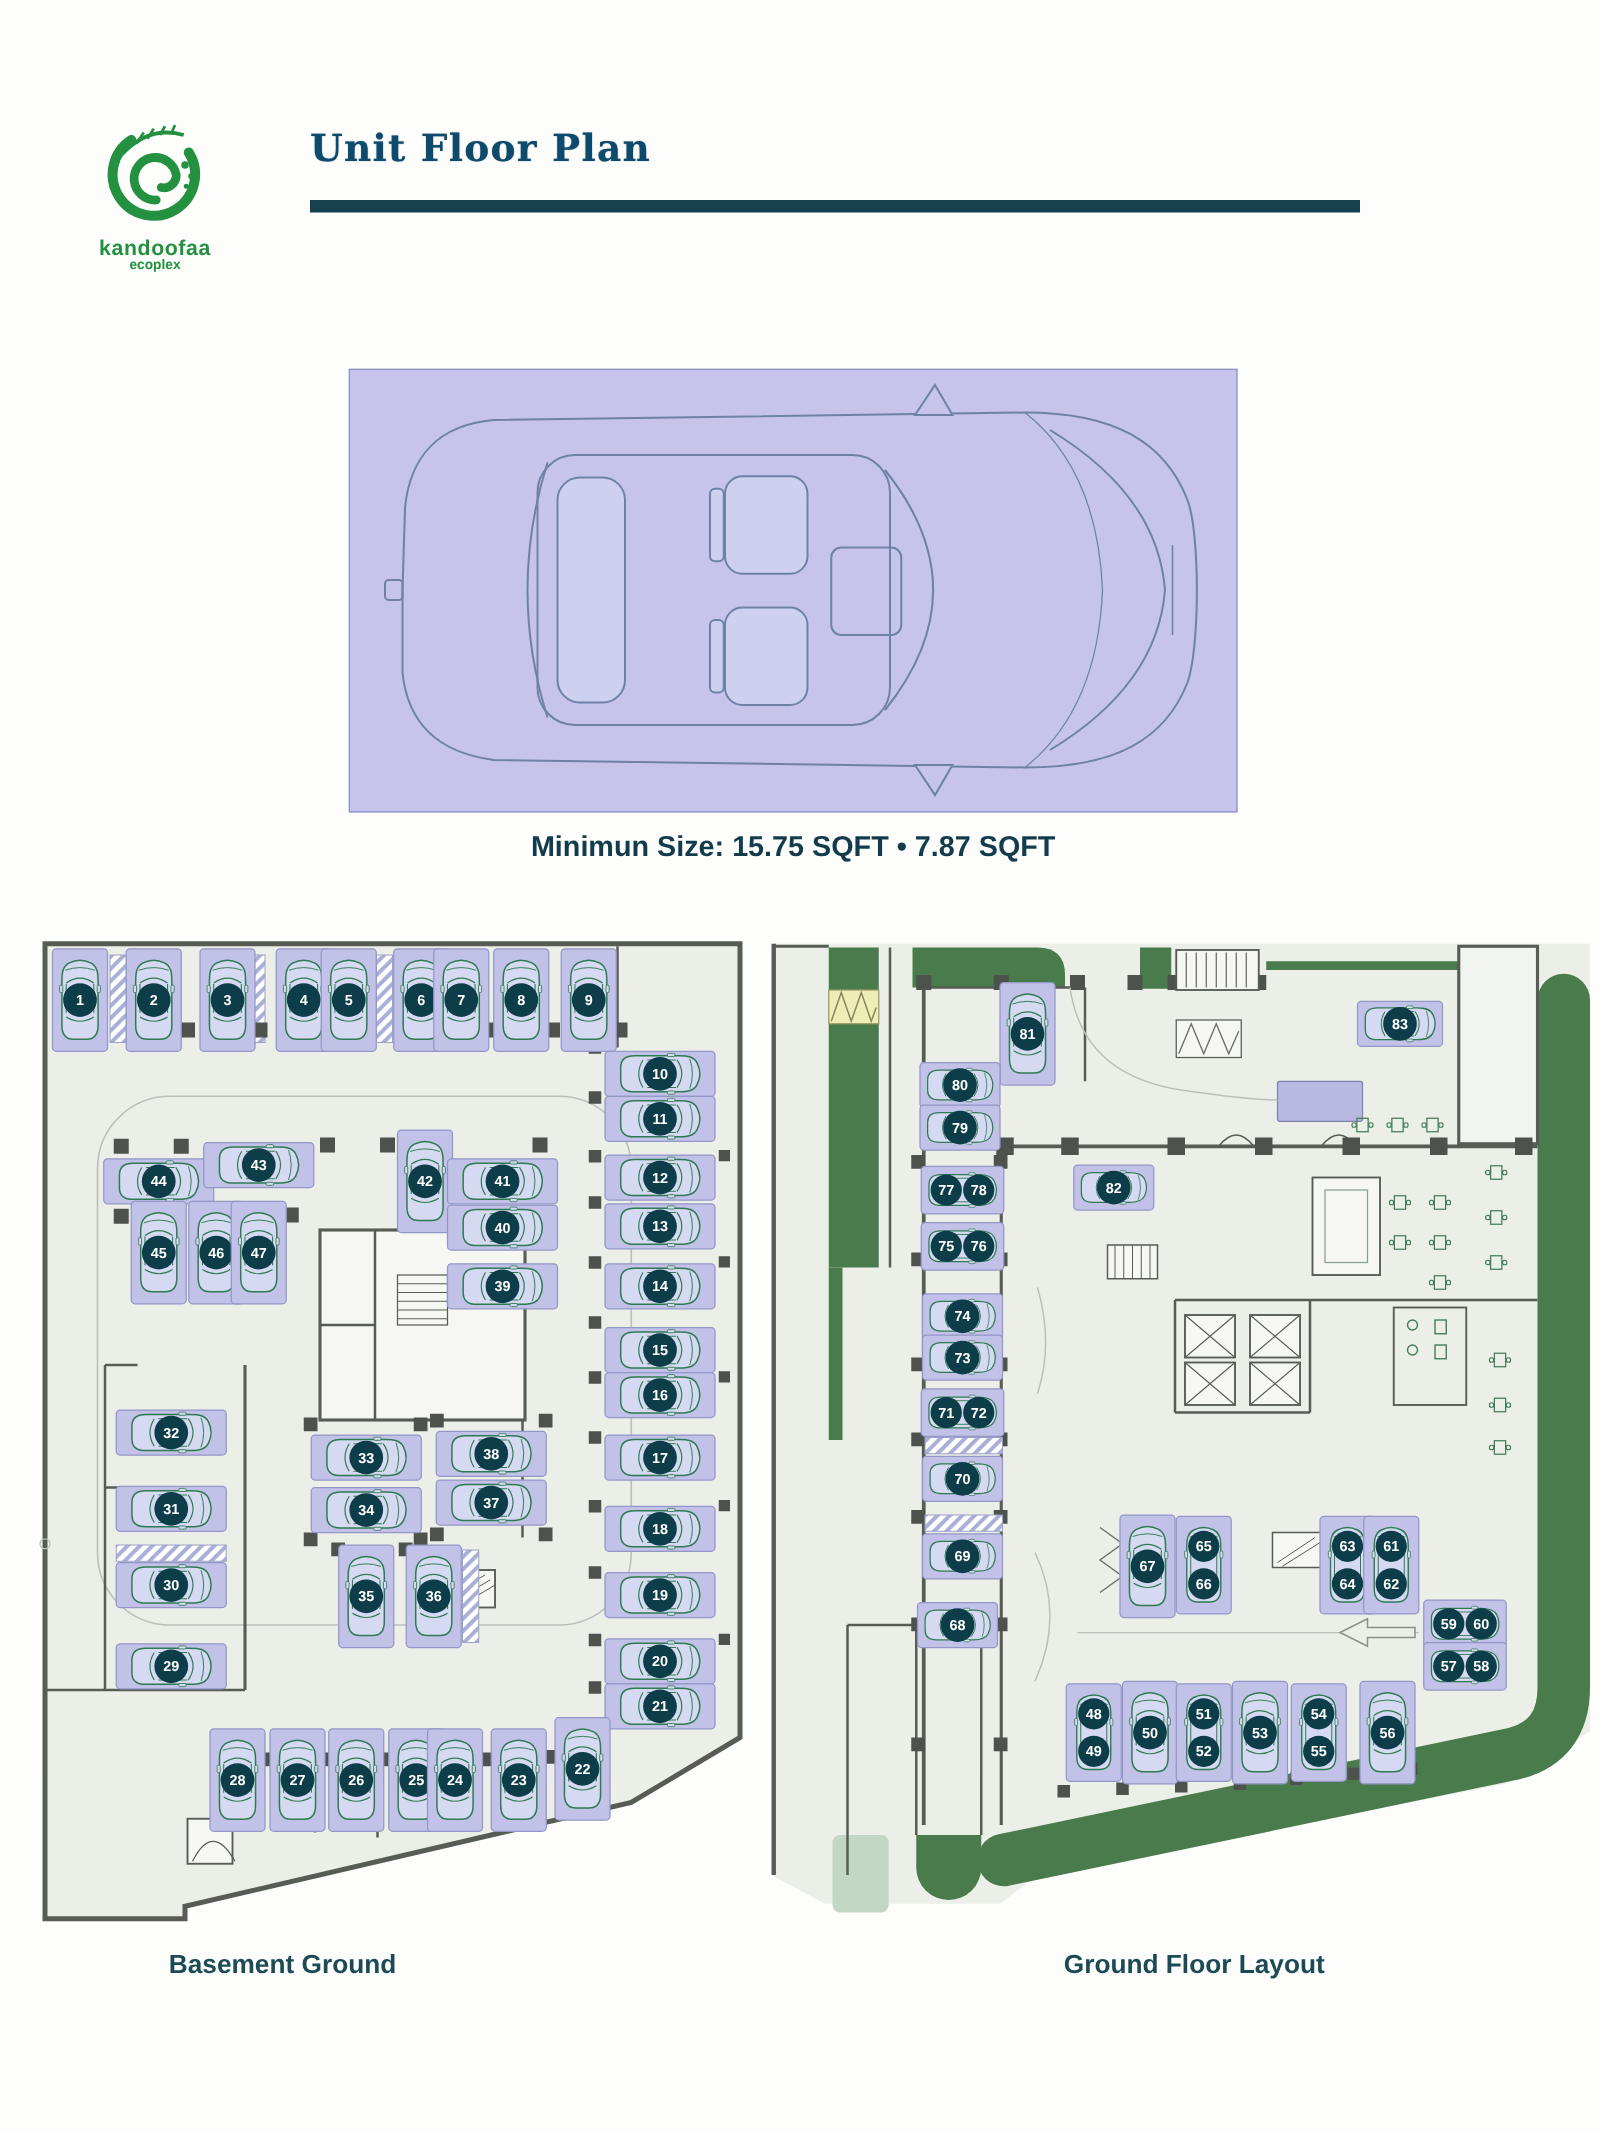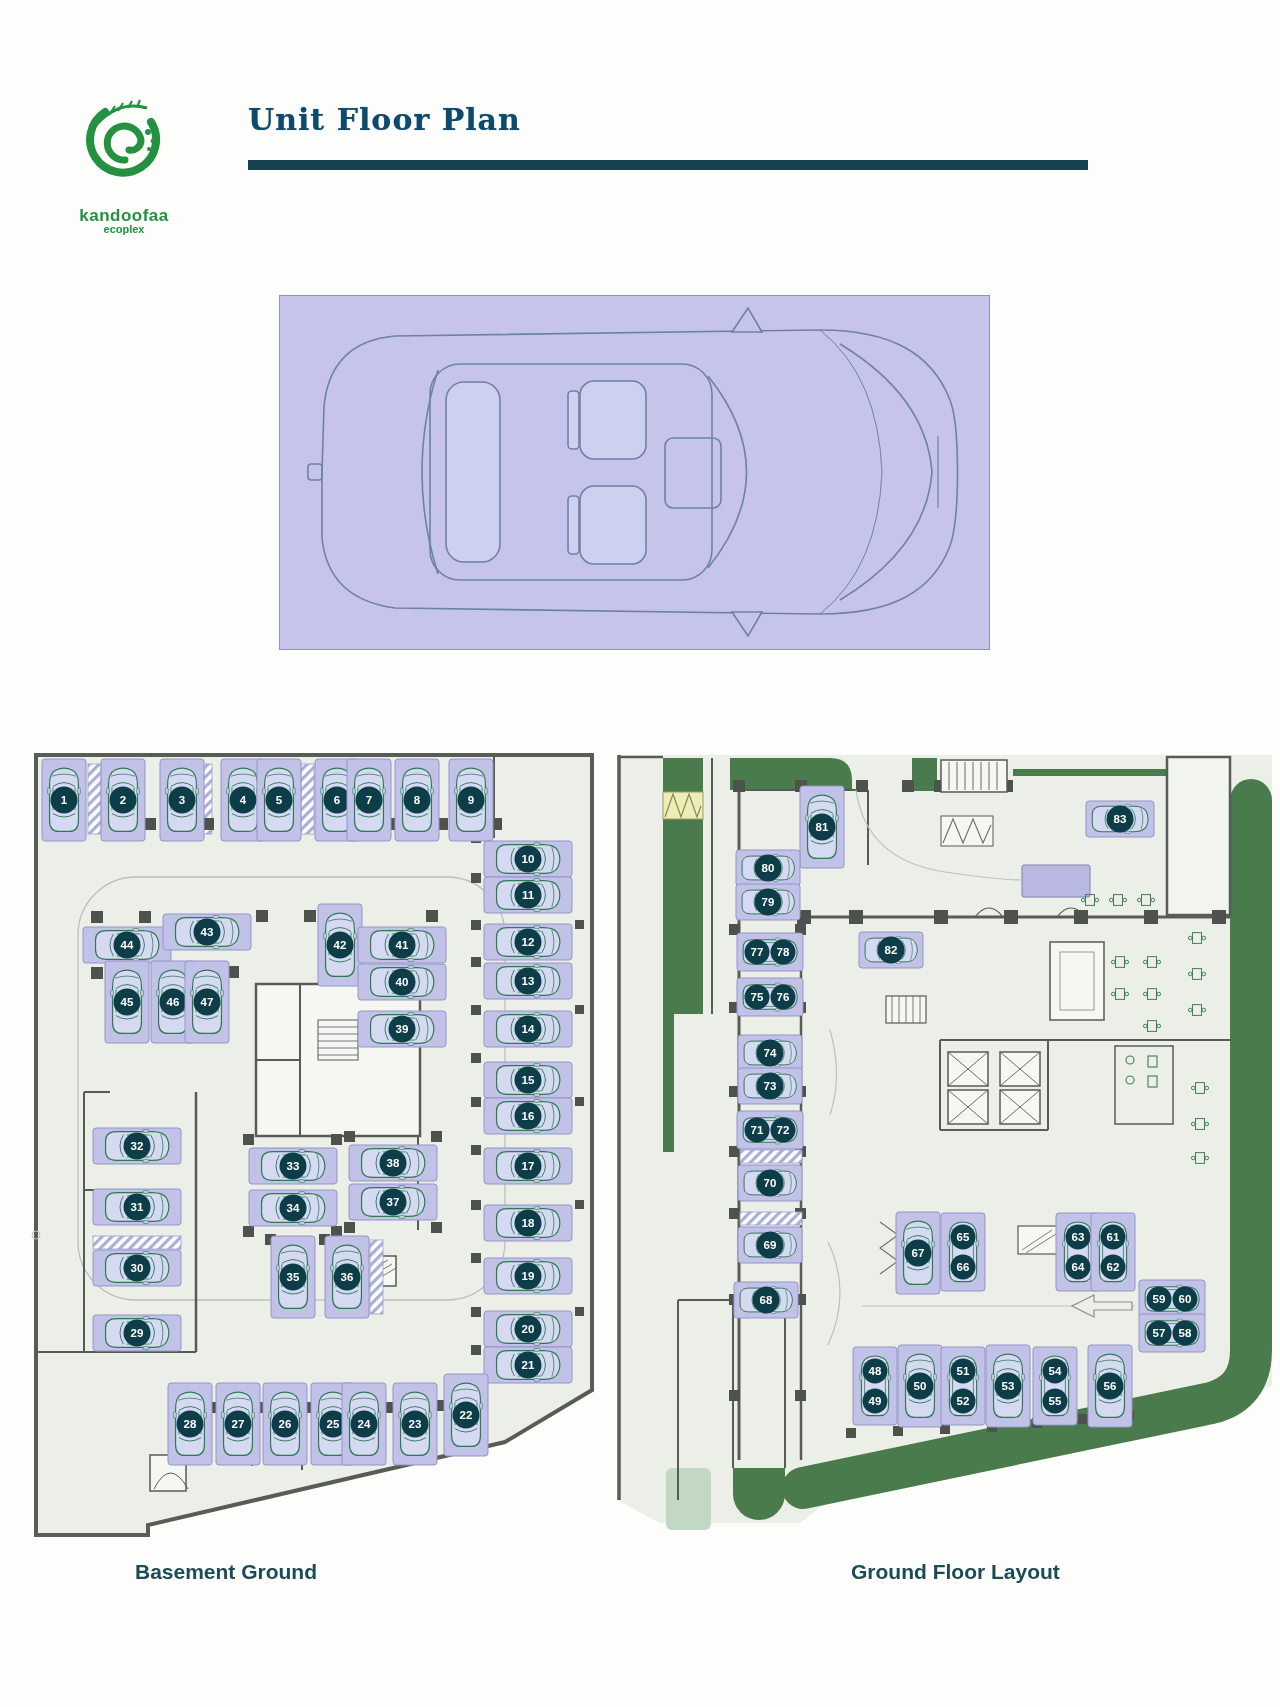--- a/index.html
+++ b/index.html
@@ -1,20 +1,20 @@
 <!DOCTYPE html>
 <html><head>
 <meta charset="utf-8">
 <style>
   html,body{margin:0;padding:0;background:#ffffff;}
   .page{position:relative;width:1280px;height:1707px;background:#fdfdfc;overflow:hidden;
         font-family:"Liberation Sans",sans-serif;}
   
   .logo-wrap{position:absolute;left:76px;top:98px;width:96px;text-align:center;}
-  .logo-name{color:#23913f;font-weight:bold;font-size:17px;letter-spacing:.5px;line-height:15px;margin-top:20px;}
+  .logo-name{color:#23913f;font-weight:bold;font-size:17px;letter-spacing:.5px;line-height:15px;margin-top:2px;}
   .logo-sub{color:#23913f;font-weight:bold;font-size:11px;line-height:12px;text-align:center;}
   .title{position:absolute;left:248px;top:102px;font-family:"DejaVu Serif",serif;
          font-weight:bold;font-size:30px;color:#0c4a6e;letter-spacing:1px;
          text-shadow:0 0 1px #7d8a87;}
   .title-bar{position:absolute;left:248px;top:160px;width:840px;height:10px;background:#17414f;}
   .subtitle{position:absolute;left:278px;top:182px;font-size:22px;font-weight:bold;color:#123c4c;}
   .subtitle span{margin-right:28px;}
   
   .car-panel{position:absolute;left:279px;top:295px;width:711px;height:355px;
              background:#c6c4ea;border:1px solid #8d92c2;box-sizing:border-box;}
@@ -93,20 +93,21 @@
         <rect x="288" y="95" width="11" height="58" rx="4" fill="#cdd1ef"></rect>
         <rect x="288" y="200" width="11" height="58" rx="4" fill="#cdd1ef"></rect>
         <rect x="385" y="142" width="56" height="70" rx="8"></rect>
         <path d="M452,36 L468,12 L482,36 Z" fill="#c6c4ea"></path>
         <path d="M452,316 L468,340 L482,316 Z" fill="#c6c4ea"></path>
         <rect x="28" y="168" width="14" height="16" rx="3"></rect>
         <path d="M658,140 L658,212" stroke-width="1.2"></path>
       </g>
     </svg>
   </div>
+  <div class="size-caption">Minimun Size: 15.75 SQFT • 7.87 SQFT</div>
 
   <svg class="plan" style="left:0;top:690px" width="600" height="860" viewBox="0 690 600 860">
     <path d="M36,755 H592 V1390 L505,1442 L148,1525 L148,1535 H36 Z" fill="#ecefe8" stroke="#575c55" stroke-width="4"></path>
     <rect x="78" y="877" width="427" height="423" rx="58" class="lane" stroke-width="1.3"></rect>
     <circle cx="36" cy="1235" r="4" class="lane"></circle>
 
     <g>
       <rect x="256" y="984" width="164" height="152" class="room" stroke-width="2.5"></rect>
       <path d="M300,984 V1136 M256,1060 H300 M418,1136 V1230" class="wall" stroke-width="2"></path>
       <rect x="318" y="1020" width="40" height="40" class="room" stroke-width="1"></rect>

